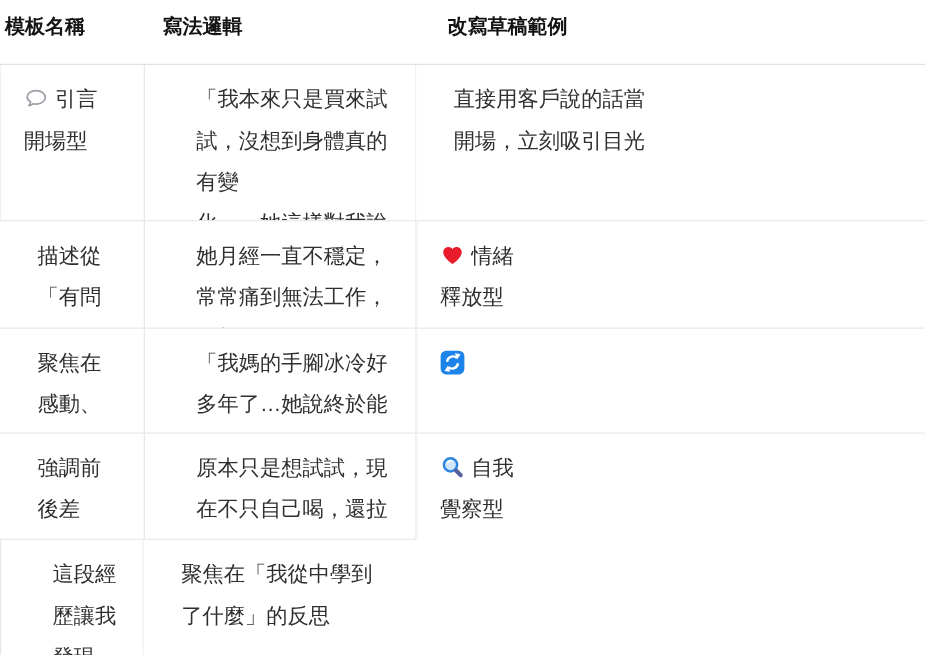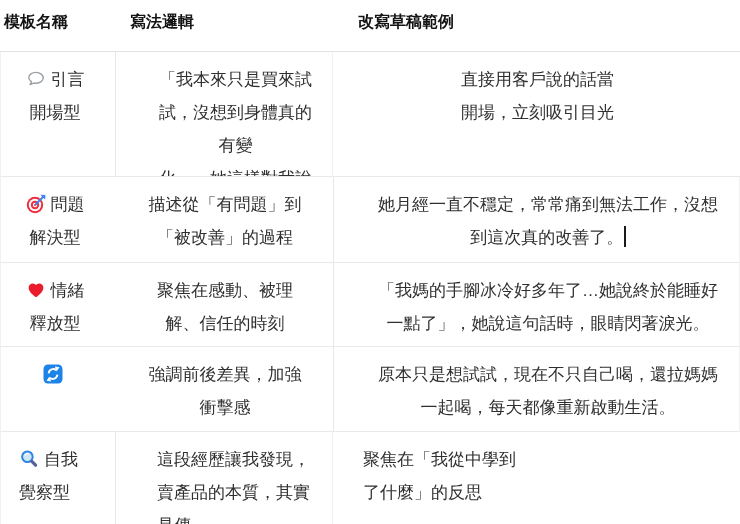--- a/index.html
+++ b/index.html
@@ -27,21 +27,21 @@
   .cell{
     box-sizing:border-box;
     font-size:17px;line-height:33px;color:#2f2f2f;
     padding-top:11px;
     white-space:pre-line;
     overflow:hidden;
   }
   .c1{padding-left:18px;padding-right:24px;border-left:1px solid #f1f1f1;}
   .c2{padding-left:30px;padding-right:28px;}
   .c3{padding-left:41px;padding-right:18px;border-left:1px solid #e7e7e7;border-right:1px solid #f1f1f1;}
-  .rb{border-bottom:1px solid #e9e9e9;text-align:center;}
+  .rb{border-bottom:1px solid #e9e9e9;}
   .icon{
     display:inline-block;width:20px;height:20px;
     vertical-align:-3.5px;margin-right:5px;
   }
   .icon svg{display:block;width:20px;height:20px;}
   .caret{
     display:inline-block;width:1.5px;height:21px;background:#1a1a1a;
     vertical-align:-4px;margin-left:1px;
   }
 </style>
@@ -57,30 +57,20 @@
   <div class="cell c1 rb"><span class="icon"><svg viewBox="0 0 20 20">
           <path d="M10 3.4c-4.2 0-7.2 2.3-7.2 5.2 0 1.7 1.1 3.1 2.7 4-.1.9-.6 2.1-1.4 2.9 1.5-.2 2.8-.9 3.6-1.5.7.2 1.5.2 2.3.2 4.2 0 7.2-2.3 7.2-5.2S14.2 3.4 10 3.4z" fill="#ffffff" stroke="#9aa0a6" stroke-width="1.4" stroke-linejoin="round"></path>
         </svg></span><span>引言
 開場型</span></div>
   <div class="cell c3 rb">「我本來只是買來試試，沒想到身體真的有變
 化…」她這樣對我說的時候，語氣有一點激
 動。</div>
   <div class="cell c2 rb">直接用客戶說的話當
 開場，立刻吸引目光</div>
 
-  <div class="cell c1 rb"><span class="icon"><svg viewBox="0 0 20 20">
-          <circle cx="9" cy="11" r="8.2" fill="#ef2d3c"></circle>
-          <circle cx="9" cy="11" r="6.2" fill="#ffffff"></circle>
-          <circle cx="9" cy="11" r="4.2" fill="#ef2d3c"></circle>
-          <circle cx="9" cy="11" r="2.2" fill="#ffffff"></circle>
-          <circle cx="9" cy="11" r="1" fill="#ef2d3c"></circle>
-          <line x1="17.6" y1="2.4" x2="9.3" y2="10.7" stroke="#3b82f6" stroke-width="2"></line>
-          <polygon points="14.6,0.8 19.4,1 19.2,5.6 16.8,3.4" fill="#3b82f6"></polygon>
-        </svg></span><span>問題
-解決型</span></div>
   <div class="cell c2 rb">描述從「有問題」到
 「被改善」的過程</div>
   <div class="cell c3 rb"><span>她月經一直不穩定，常常痛到無法工作，沒想
 到這次真的改善了。</span><span class="caret"></span></div>
 
   <div class="cell c1 rb"><span class="icon"><svg viewBox="0 0 20 20">
           <path d="M10 17.2S2.6 12.6 2.6 7.7c0-2.4 1.9-4.2 4.2-4.2 1.4 0 2.6.7 3.2 1.8.6-1.1 1.8-1.8 3.2-1.8 2.3 0 4.2 1.8 4.2 4.2 0 4.9-7.4 9.5-7.4 9.5z" fill="#ea1c2c"></path>
         </svg></span><span>情緒
 釋放型</span></div>
   <div class="cell c2 rb">聚焦在感動、被理

